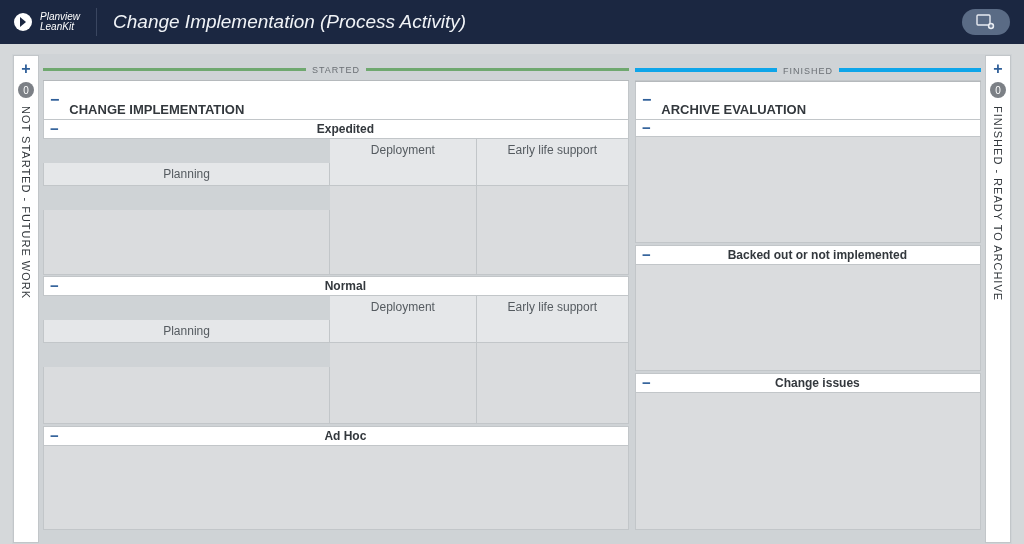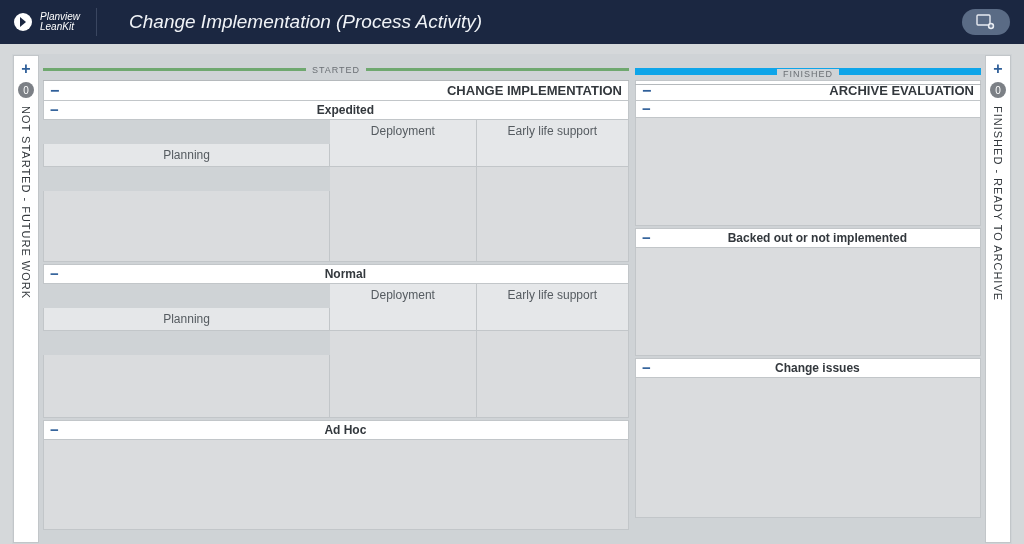--- a/index.html
+++ b/index.html
@@ -3,44 +3,44 @@
 <meta charset="utf-8">
 <style>
   * { box-sizing: border-box; margin: 0; padding: 0; }
   html, body { width: 1024px; height: 544px; font-family: -apple-system, "Segoe UI", Arial, sans-serif; background: #d5d8da; overflow: hidden; }
   
   .topbar { height: 44px; background: #1b2741; display: flex; align-items: center; padding: 0 14px; color: #e8ecf2; font-style: italic; }
   .logo { display: flex; align-items: center; gap: 8px; padding-right: 16px; border-right: 1px solid #3a4660; height: 28px; }
   .logo-mark { width: 18px; height: 18px; border-radius: 50%; background: #fff; position: relative; }
   .logo-mark::after { content:""; position:absolute; left:6px; top:4px; width:0; height:0; border-left:6px solid #1b2741; border-top:5px solid transparent; border-bottom:5px solid transparent; }
   .logo-text { font-size: 10px; line-height: 10px; color:#fff; }
-  .board-title { margin-left: 32px; font-size: 19px; font-weight: 400; color: #f0f3f7; }
+  .board-title { margin-left: 16px; font-size: 19px; font-weight: 400; color: #f0f3f7; }
   .topbar-spacer { flex: 1; }
   .add-card-btn { width: 48px; height: 26px; border-radius: 13px; background:#5a6b85; display:flex; align-items:center; justify-content:center; cursor:pointer; }
   .add-card-btn svg { display:block; }
   
   .frame { padding: 10px 12px 0 12px; }
   .board { background:#cfd3d6; border:1px solid #cfd3d6; display:flex; height: 490px; }
   
   .side { width: 26px; background:#fff; border:1px solid #c2c6c9; display:flex; flex-direction:column; align-items:center; padding:4px 0; }
   .side .plus { color:#2f5f99; font-weight:bold; font-size:16px; cursor:pointer; }
   .side .count { margin-top:4px; width:16px; height:16px; border-radius:50%; background:#7c8086; color:#fff; font-size:10px; display:flex; align-items:center; justify-content:center; }
   .side .vlabel { margin-top:8px; writing-mode: vertical-rl; font-size:11px; letter-spacing:1px; color:#33383d; white-space:nowrap; }
   
   .mid { flex:1; display:flex; gap:6px; padding:13px 4px; }
   .supercol { flex:1; display:flex; flex-direction:column; }
   .supercol.started .cap { border-top:3px solid #6fa86f; }
-  .supercol.finished .cap { border-top:7px solid #0ea5e9; }
+  .supercol.finished .cap { border-top:4px solid #0ea5e9; }
   .cap { height:12px; position:relative; display:flex; align-items:flex-start; justify-content:center; }
   .cap span { font-size:9px; letter-spacing:1px; color:#6a6f74; background:#cfd3d6; padding:0 6px; position:relative; top:-6px; }
   .cap::before, .cap::after { content:""; position:absolute; top:9px; height:1px; background:#b5b9bc; width:100%; left:0; }
   
   .lanehdr { background:#fff; border:1px solid #c2c6c9; display:flex; align-items:center; padding:2px 6px; font-size:13px; font-weight:700; color:#33383d; }
   .lanehdr .collapse { color:#2f5f99; font-size:16px; font-weight:bold; margin-right:10px; cursor:pointer; line-height:12px; }
-  .lanehdr .title { flex:1; text-align:right; }
+  .lanehdr .title { flex:1; text-align:left;margin-top:19px; }
   
   .subhdr { background:#fff; border:1px solid #c2c6c9; border-top:none; display:flex; align-items:center; padding:2px 6px; font-size:12px; font-weight:700; color:#33383d; }
   .subhdr .collapse { color:#2f5f99; font-size:15px; font-weight:bold; margin-right:10px; cursor:pointer; line-height:12px; }
   .subhdr .title { flex:1; text-align:center; }
   
   .colrow { display:flex; }
   .colhead { flex:1; background:#e5e7e9; border:1px solid #c2c6c9; border-top:none; text-align:center; font-size:12px; color:#555b60; padding:4px 0; }
   .colhead + .colhead { border-left:none; }
   
   .droprow { display:flex; }

